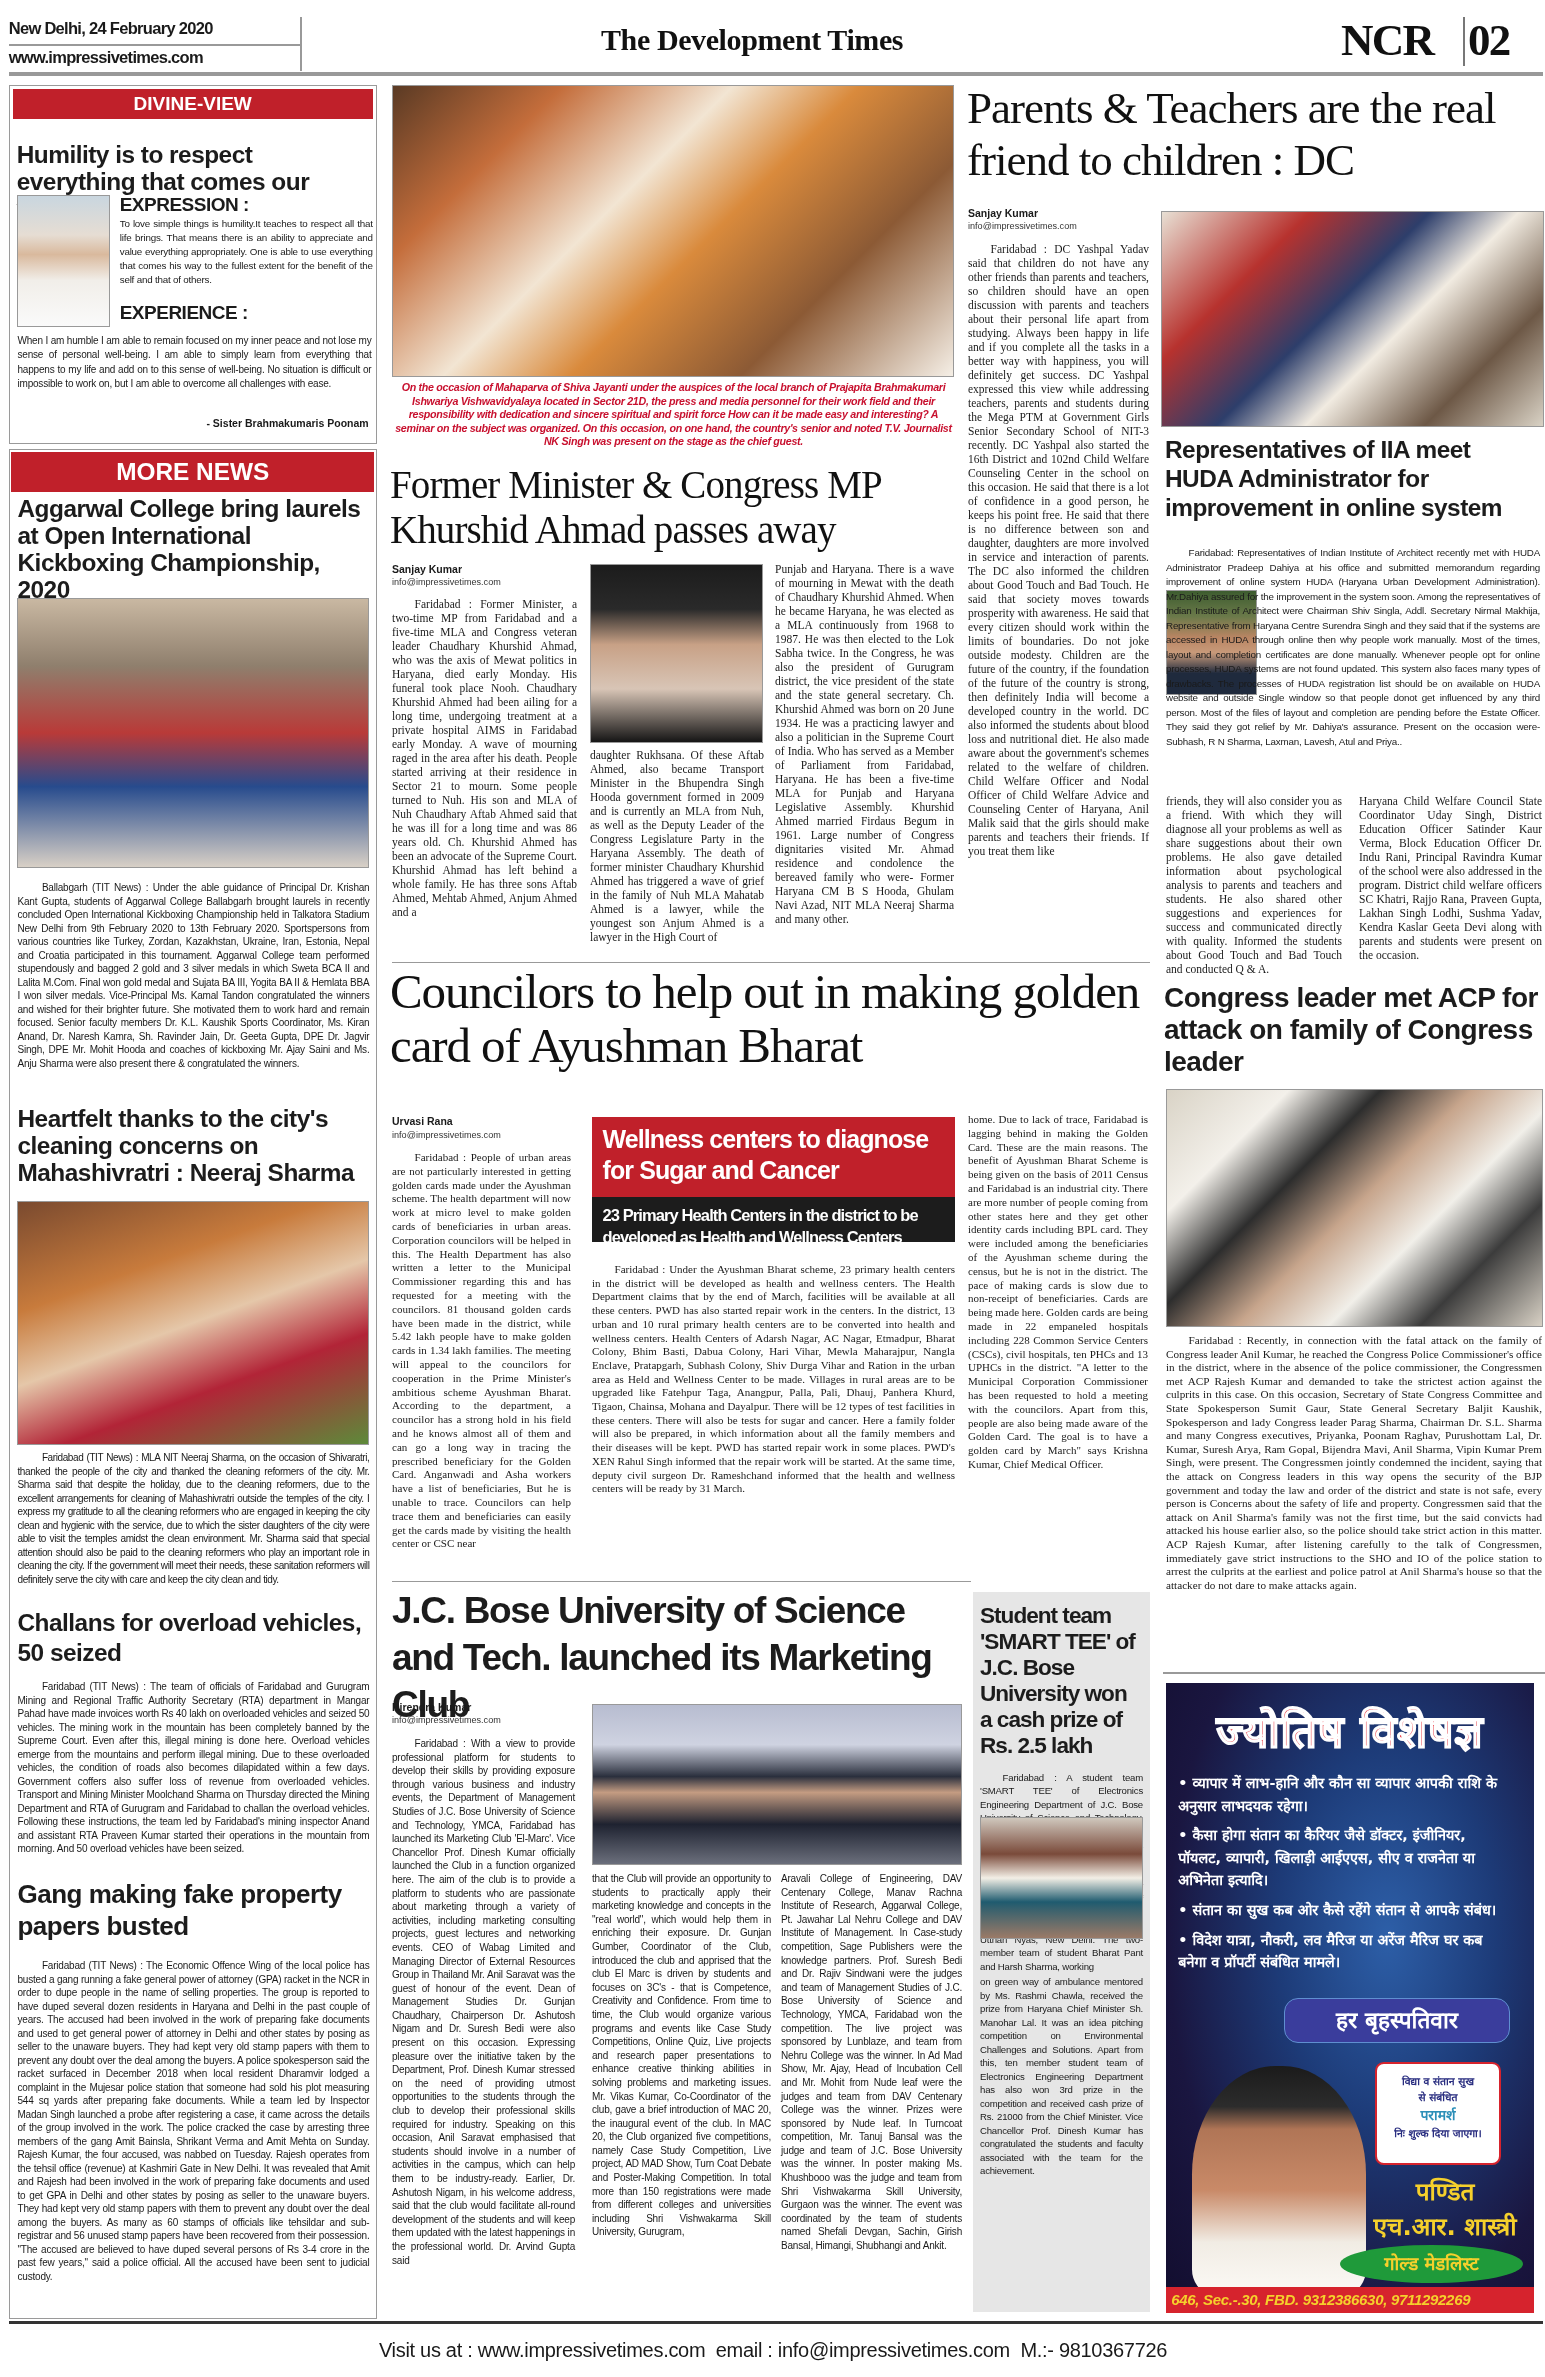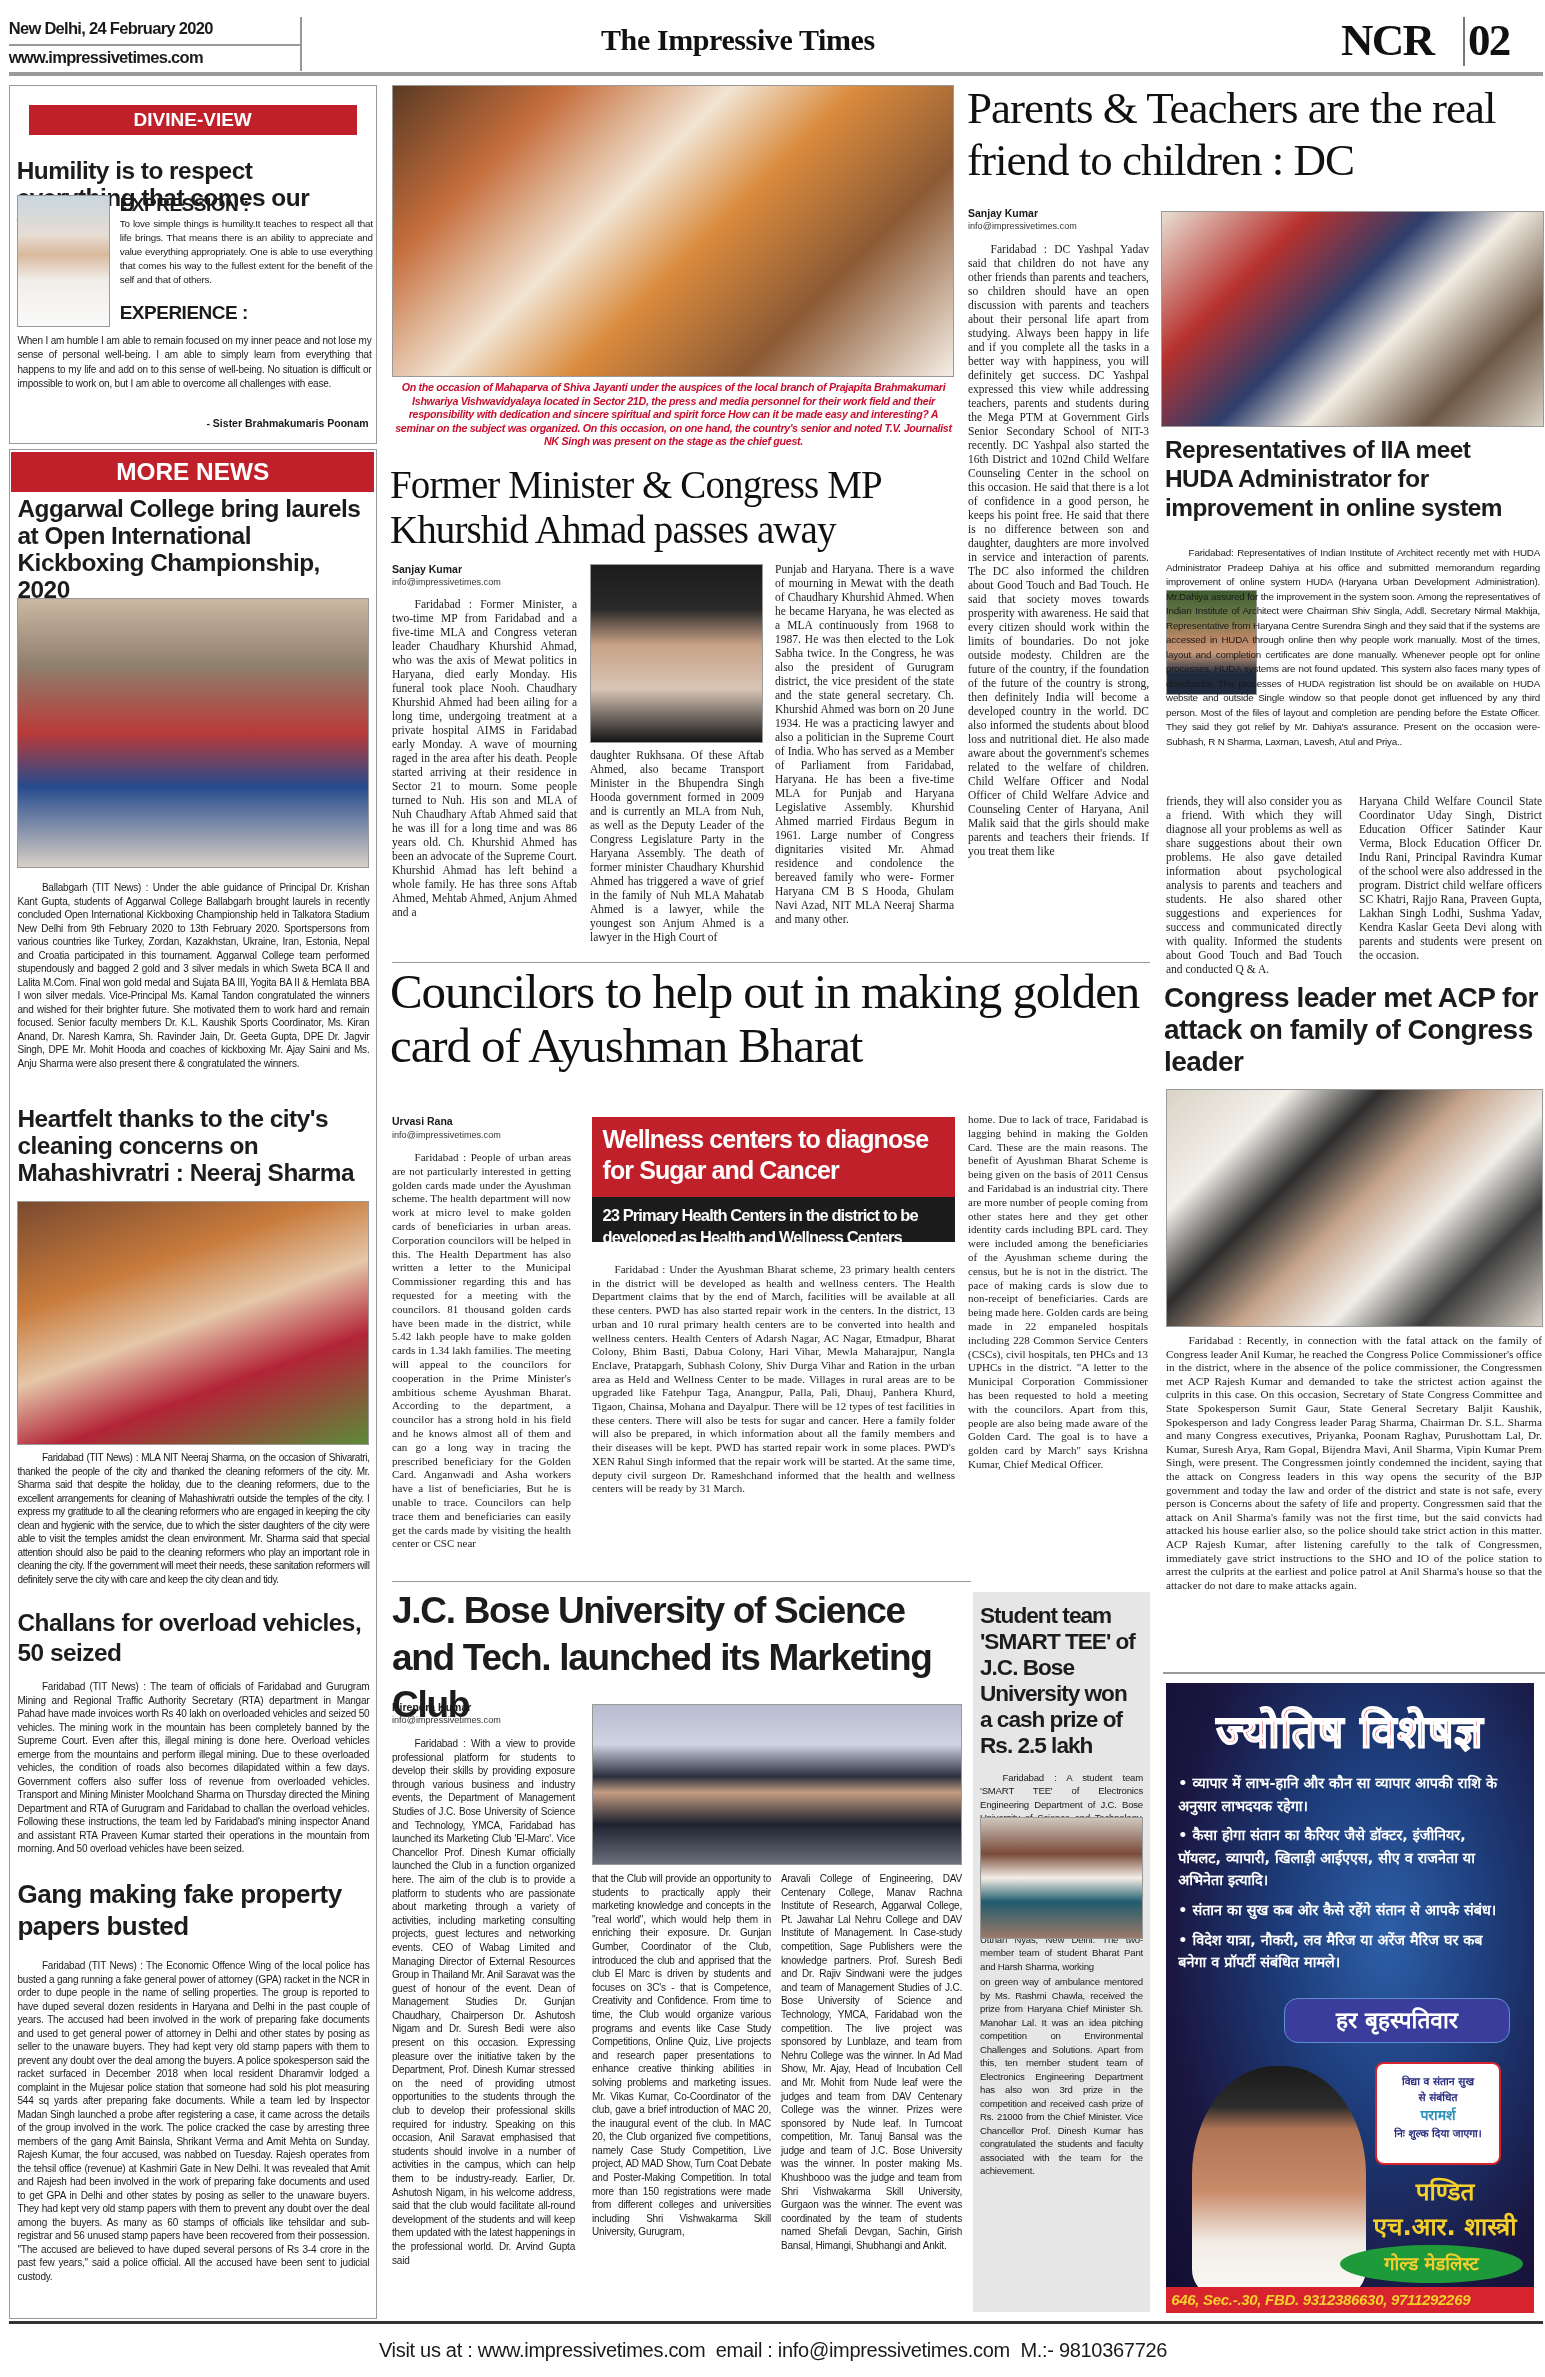--- a/index.html
+++ b/index.html
@@ -20,29 +20,29 @@
 .em{font-family:"Liberation Sans",sans-serif;font-size:9.1px;color:#333}
 </style>
 </head>
 <body>
 
 <div class="abs" style="left:0;top:0;width:1298px;height:77px">
   <div class="abs cond" style="left:8.7px;top:19px;font-size:16.5px;font-weight:bold;letter-spacing:-0.7px">New Delhi, 24 February 2020</div>
   <div class="abs" style="left:8.7px;top:44px;width:292px;height:1.7px;background:#999"></div>
   <div class="abs cond" style="left:8.7px;top:48px;font-size:16.5px;font-weight:bold;letter-spacing:-0.7px">www.impressivetimes.com</div>
   <div class="abs" style="left:300px;top:17.4px;width:1.7px;height:54px;background:#999"></div>
-  <div class="abs serifhead" style="left:601px;top:22.6px;font-size:30px;font-weight:bold;letter-spacing:-0.4px">The Impressive Times</div>
+  <div class="abs serifhead" style="left:601px;top:22.6px;font-size:30px;font-weight:bold;letter-spacing:-0.4px">The Development Times</div>
   <div class="abs serifhead" style="left:1341px;top:14px;font-size:45px;font-weight:bold;letter-spacing:-1.7px">NCR</div>
   <div class="abs" style="left:1463px;top:17.4px;width:1.7px;height:49px;background:#777"></div>
   <div class="abs serifhead" style="left:1468px;top:14px;font-size:45px;font-weight:bold;letter-spacing:-1.7px">02</div>
   <div class="abs" style="left:8.7px;top:72px;width:1534px;height:3.5px;background:#999"></div>
 </div>
 
 <div class="abs box" style="left:8.7px;top:85px;width:368px;height:359px">
-  <div class="redbar" style="margin:19px;height:30px;line-height:30px;font-size:19px">DIVINE-VIEW</div>
+  <div class="redbar" style="margin:3px;height:30px;line-height:30px;font-size:19px">DIVINE-VIEW</div>
   <div class="hd" style="margin:22px 7px 0;font-size:24.4px;line-height:27px">Humility is to respect everything that comes our way...!!!</div>
   <div class="photo" style="position:absolute;left:7.8px;top:109px;width:93px;height:132px;background:linear-gradient(180deg,#c9d6df 0%,#e6ddd3 30%,#d9b99d 45%,#f1eee9 65%,#fafafa 100%)"></div>
   <div class="abs hd" style="left:110px;top:108px;font-size:19px">EXPRESSION :</div>
   <div class="abs stxt" style="left:110px;top:131px;width:253px;font-size:9.8px;line-height:14px">To love simple things is humility.It teaches to respect all that life brings. That means there is an ability to appreciate and value everything appropriately. One is able to use everything that comes his way to the fullest extent for the benefit of the self and that of others.</div>
   <div class="abs hd" style="left:110px;top:216px;font-size:19px">EXPERIENCE :</div>
   <div class="abs stxt" style="left:7.8px;top:248px;width:354px;font-size:10px;line-height:14.4px">When I am humble I am able to remain focused on my inner peace and not lose my sense of personal well-being. I am able to simply learn from everything that happens to my life and add on to this sense of well-being. No situation is difficult or impossible to work on, but I am able to overcome all challenges with ease.</div>
   <div class="abs sans" style="right:7px;top:331px;font-size:10.5px;font-weight:bold">- Sister Brahmakumaris Poonam</div>
 </div>
 
 <div class="abs box" style="left:8.7px;top:449px;width:368px;height:1870px">

